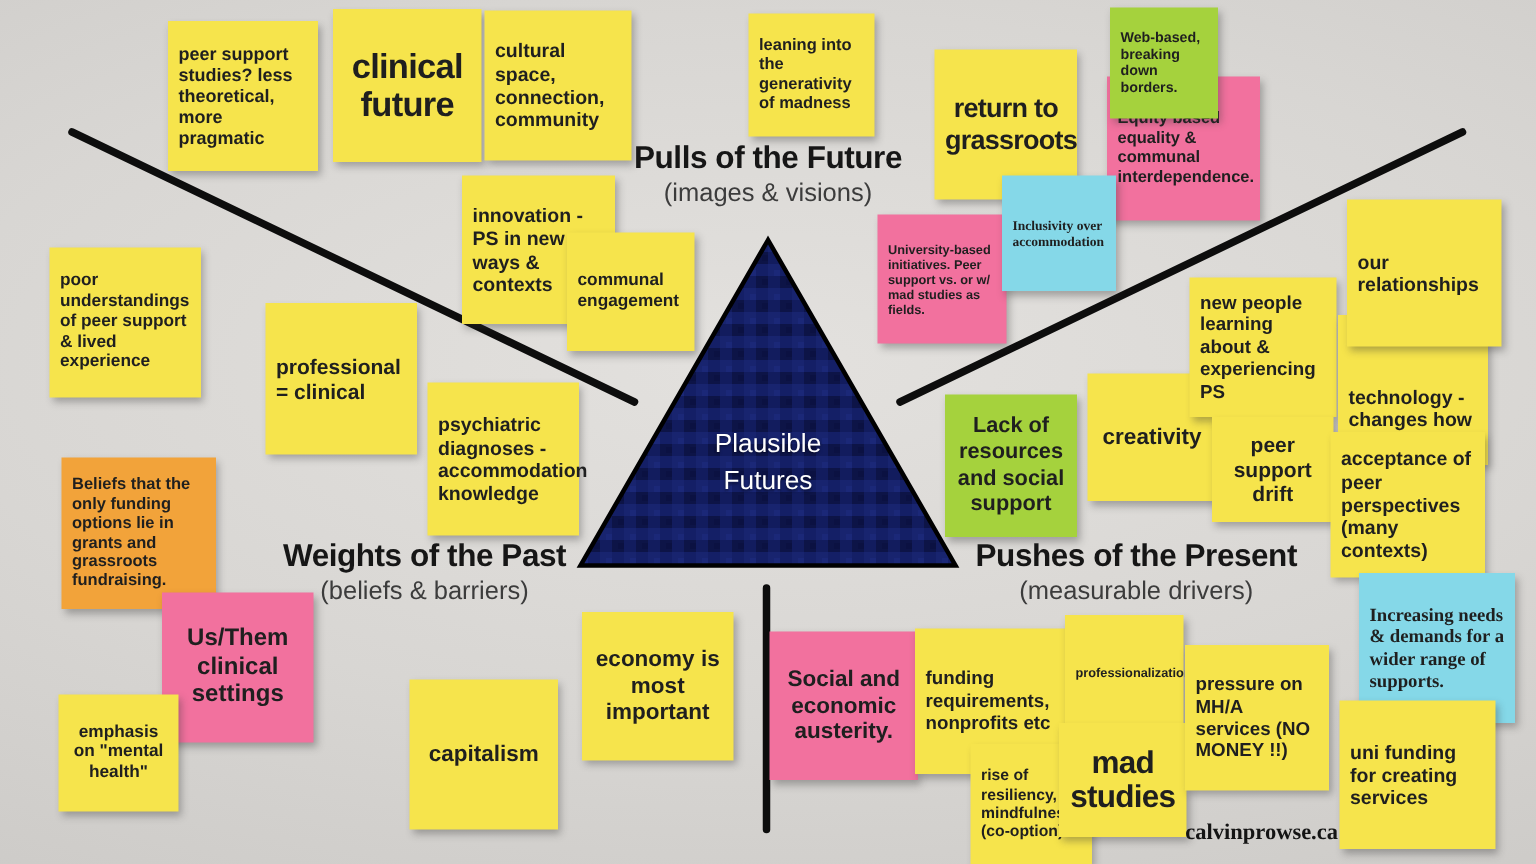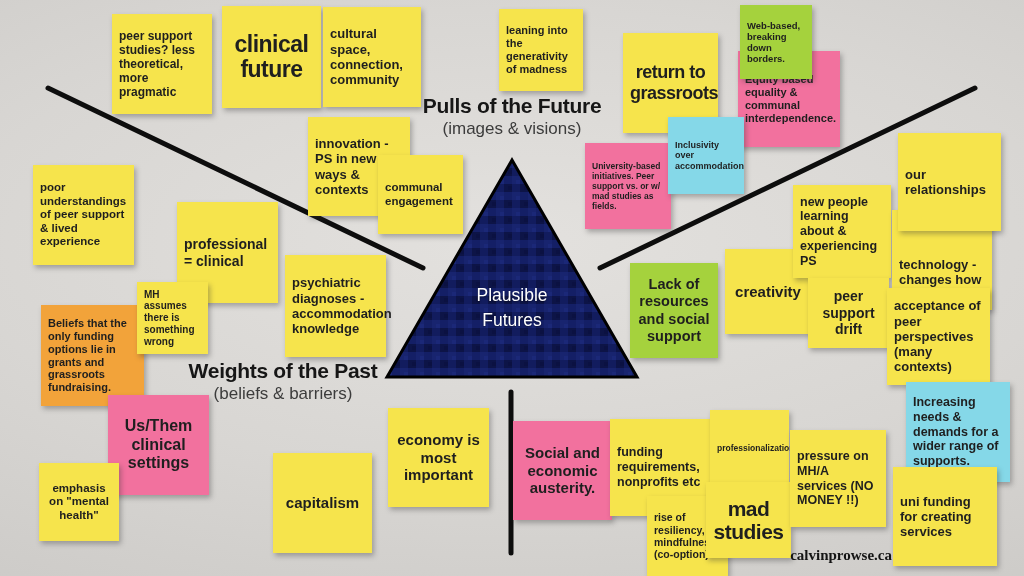--- a/index.html
+++ b/index.html
@@ -13,21 +13,21 @@
     padding:7px;color:#1f1f1f;font-weight:700;line-height:1.18;
     box-shadow:2px 3px 5px rgba(50,50,50,.35);
     font-family:"Liberation Sans",sans-serif;
   }
   .note span{display:block;width:100%;}
   .l{justify-content:flex-start;text-align:left;}
   .c{justify-content:center;text-align:center;}
   .yellow{background:#f6e44c;}
   .pink{background:#f2719e;}
   .green{background:#a5d23d;}
-  .cyan{background:#85d8e8;}
+  .cyan{background:#85d8e8;font-family:Liberation Serif, serif;}
   .orange{background:#f2a33a;margin-top:20px;}
   .section-heading{position:absolute;text-align:center;color:#161616;}
   .sh-title{font-weight:700;font-size:21px;letter-spacing:-0.3px;line-height:1.1;}
   .sh-sub{font-weight:400;font-size:17px;color:#3c3c3c;line-height:1.2;margin-top:2px;}
   #tri-label{
     position:absolute;left:432px;top:283px;width:160px;text-align:center;
     color:#ffffff;font-size:17.5px;font-weight:400;line-height:1.45;white-space:pre-line;
     text-shadow:0 1px 2px rgba(0,0,0,.5);
   }
   #watermark{
@@ -62,20 +62,24 @@
 Futures</div>
 
   <div class="section-heading" style="left:417px;top:94px;width:190px;">
     <div class="sh-title">Pulls of the Future</div>
     <div class="sh-sub">(images &amp; visions)</div>
   </div>
   <div class="section-heading" style="left:188px;top:359px;width:190px;">
     <div class="sh-title">Weights of the Past</div>
     <div class="sh-sub">(beliefs &amp; barriers)</div>
   </div>
+  <div class="section-heading" style="left:650px;top:359px;width:215px;">
+    <div class="sh-title">Pushes of the Present</div>
+    <div class="sh-sub">(measurable drivers)</div>
+  </div>
 
   <div class="note yellow l" style="left:112px;top:14px;width:100px;height:100px;font-size:12px;">
       <span>peer support studies? less theoretical, more pragmatic</span>
     </div>
   <div class="note yellow c" style="left:222px;top:6px;width:99px;height:102px;font-size:23px;letter-spacing:-0.5px;line-height:1.1;">
       <span>clinical future</span>
     </div>
   <div class="note yellow l" style="left:323px;top:7px;width:98px;height:100px;font-size:13px;">
       <span>cultural space, connection, community</span>
     </div>
@@ -104,23 +108,20 @@
       <span>Inclusivity over accommodation</span>
     </div>
   <div class="note yellow l" style="left:33px;top:165px;width:101px;height:100px;font-size:11.5px;">
       <span>poor understandings of peer support &amp; lived experience</span>
     </div>
   <div class="note yellow l" style="left:177px;top:202px;width:101px;height:101px;font-size:14px;">
       <span>professional = clinical</span>
     </div>
   <div class="note orange l" style="left:41px;top:285px;width:103px;height:101px;font-size:11px;">
       <span>Beliefs that the only funding options lie in grants and grassroots fundraising.</span>
-    </div>
-  <div class="note yellow l" style="left:137px;top:282px;width:71px;height:72px;font-size:10px;">
-      <span>MH assumes there is something wrong</span>
     </div>
   <div class="note yellow l" style="left:285px;top:255px;width:101px;height:102px;font-size:13px;">
       <span>psychiatric diagnoses - accommodation knowledge</span>
     </div>
   <div class="note pink c" style="left:108px;top:395px;width:101px;height:100px;font-size:16px;">
       <span>Us/Them clinical settings</span>
     </div>
   <div class="note yellow c" style="left:39px;top:463px;width:80px;height:78px;font-size:11.5px;">
       <span>emphasis on "mental health"</span>
     </div>

